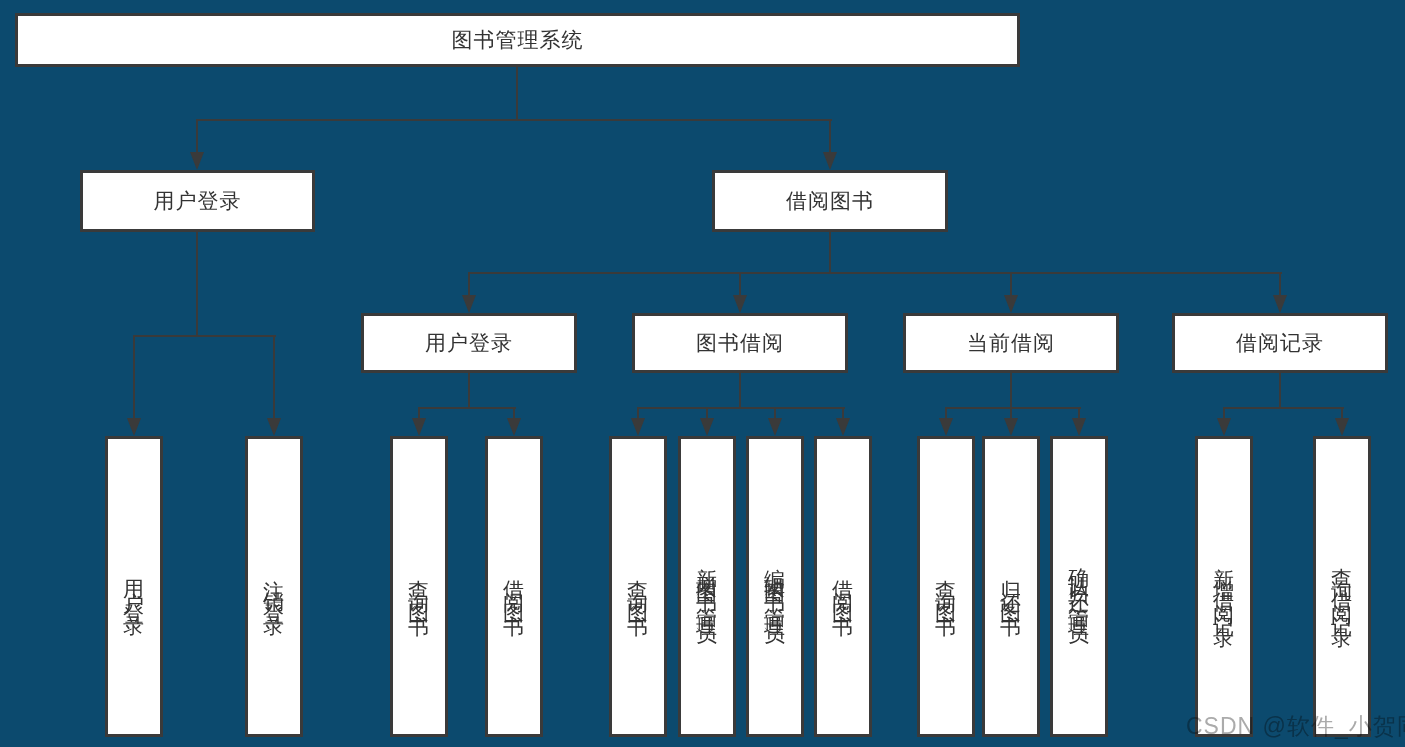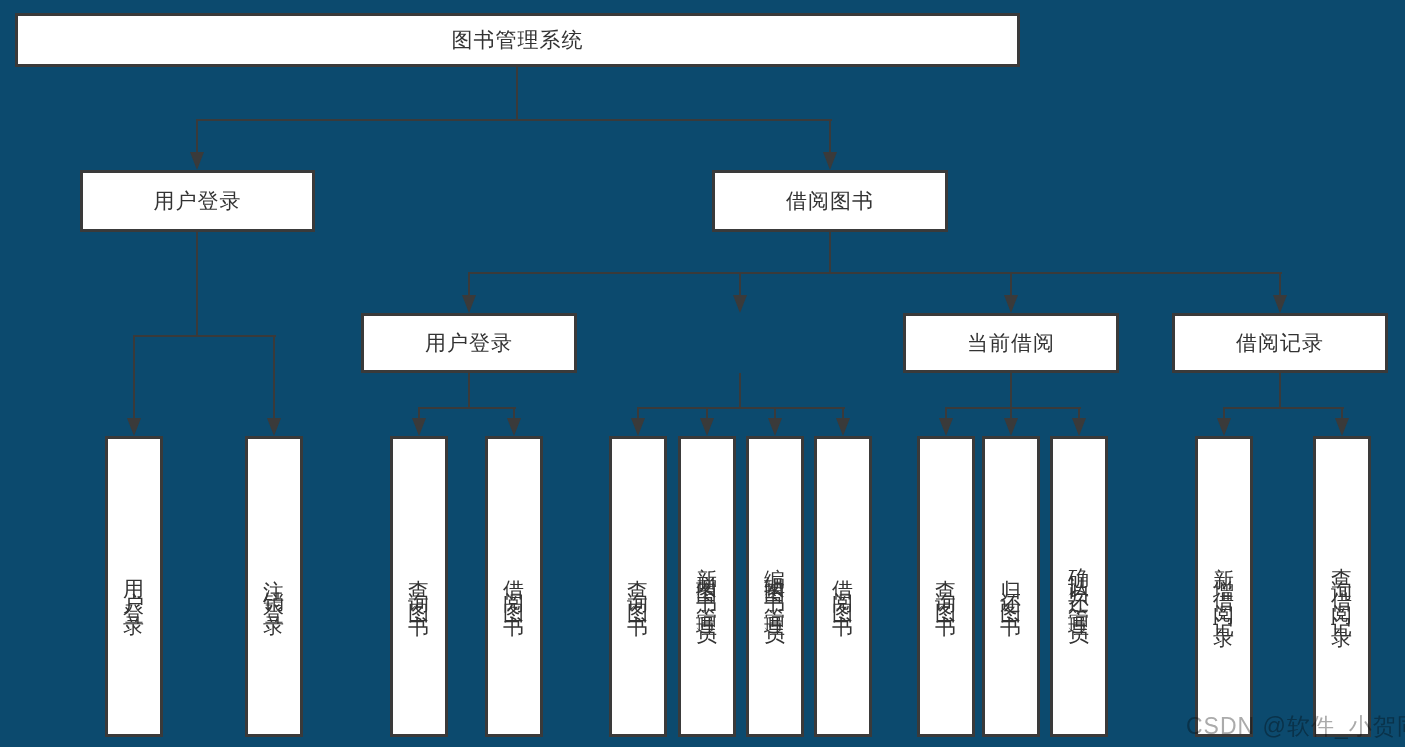--- a/index.html
+++ b/index.html
@@ -69,20 +69,23 @@
 
   <div class="box hbox" style="left:80px;top:170px;width:235px;height:62px;">
     <span>用户登录</span>
   </div>
   <div class="box hbox" style="left:712px;top:170px;width:236px;height:62px;">
     <span>借阅图书</span>
   </div>
 
   <div class="box hbox" style="left:361px;top:313px;width:216px;height:60px;">
     <span>用户登录</span>
+  </div>
+  <div class="box hbox" style="left:632px;top:313px;width:216px;height:60px;">
+    <span>图书借阅</span>
   </div>
   <div class="box hbox" style="left:1172px;top:313px;width:216px;height:60px;">
     <span>借阅记录</span>
   </div>
   <div class="box hbox" style="left:903px;top:313px;width:216px;height:60px;">
     <span>当前借阅</span>
   </div>
 
   <div class="box vbox" style="left:105px;top:436px;width:58px;height:301px;">
     <span>用户登录</span>

